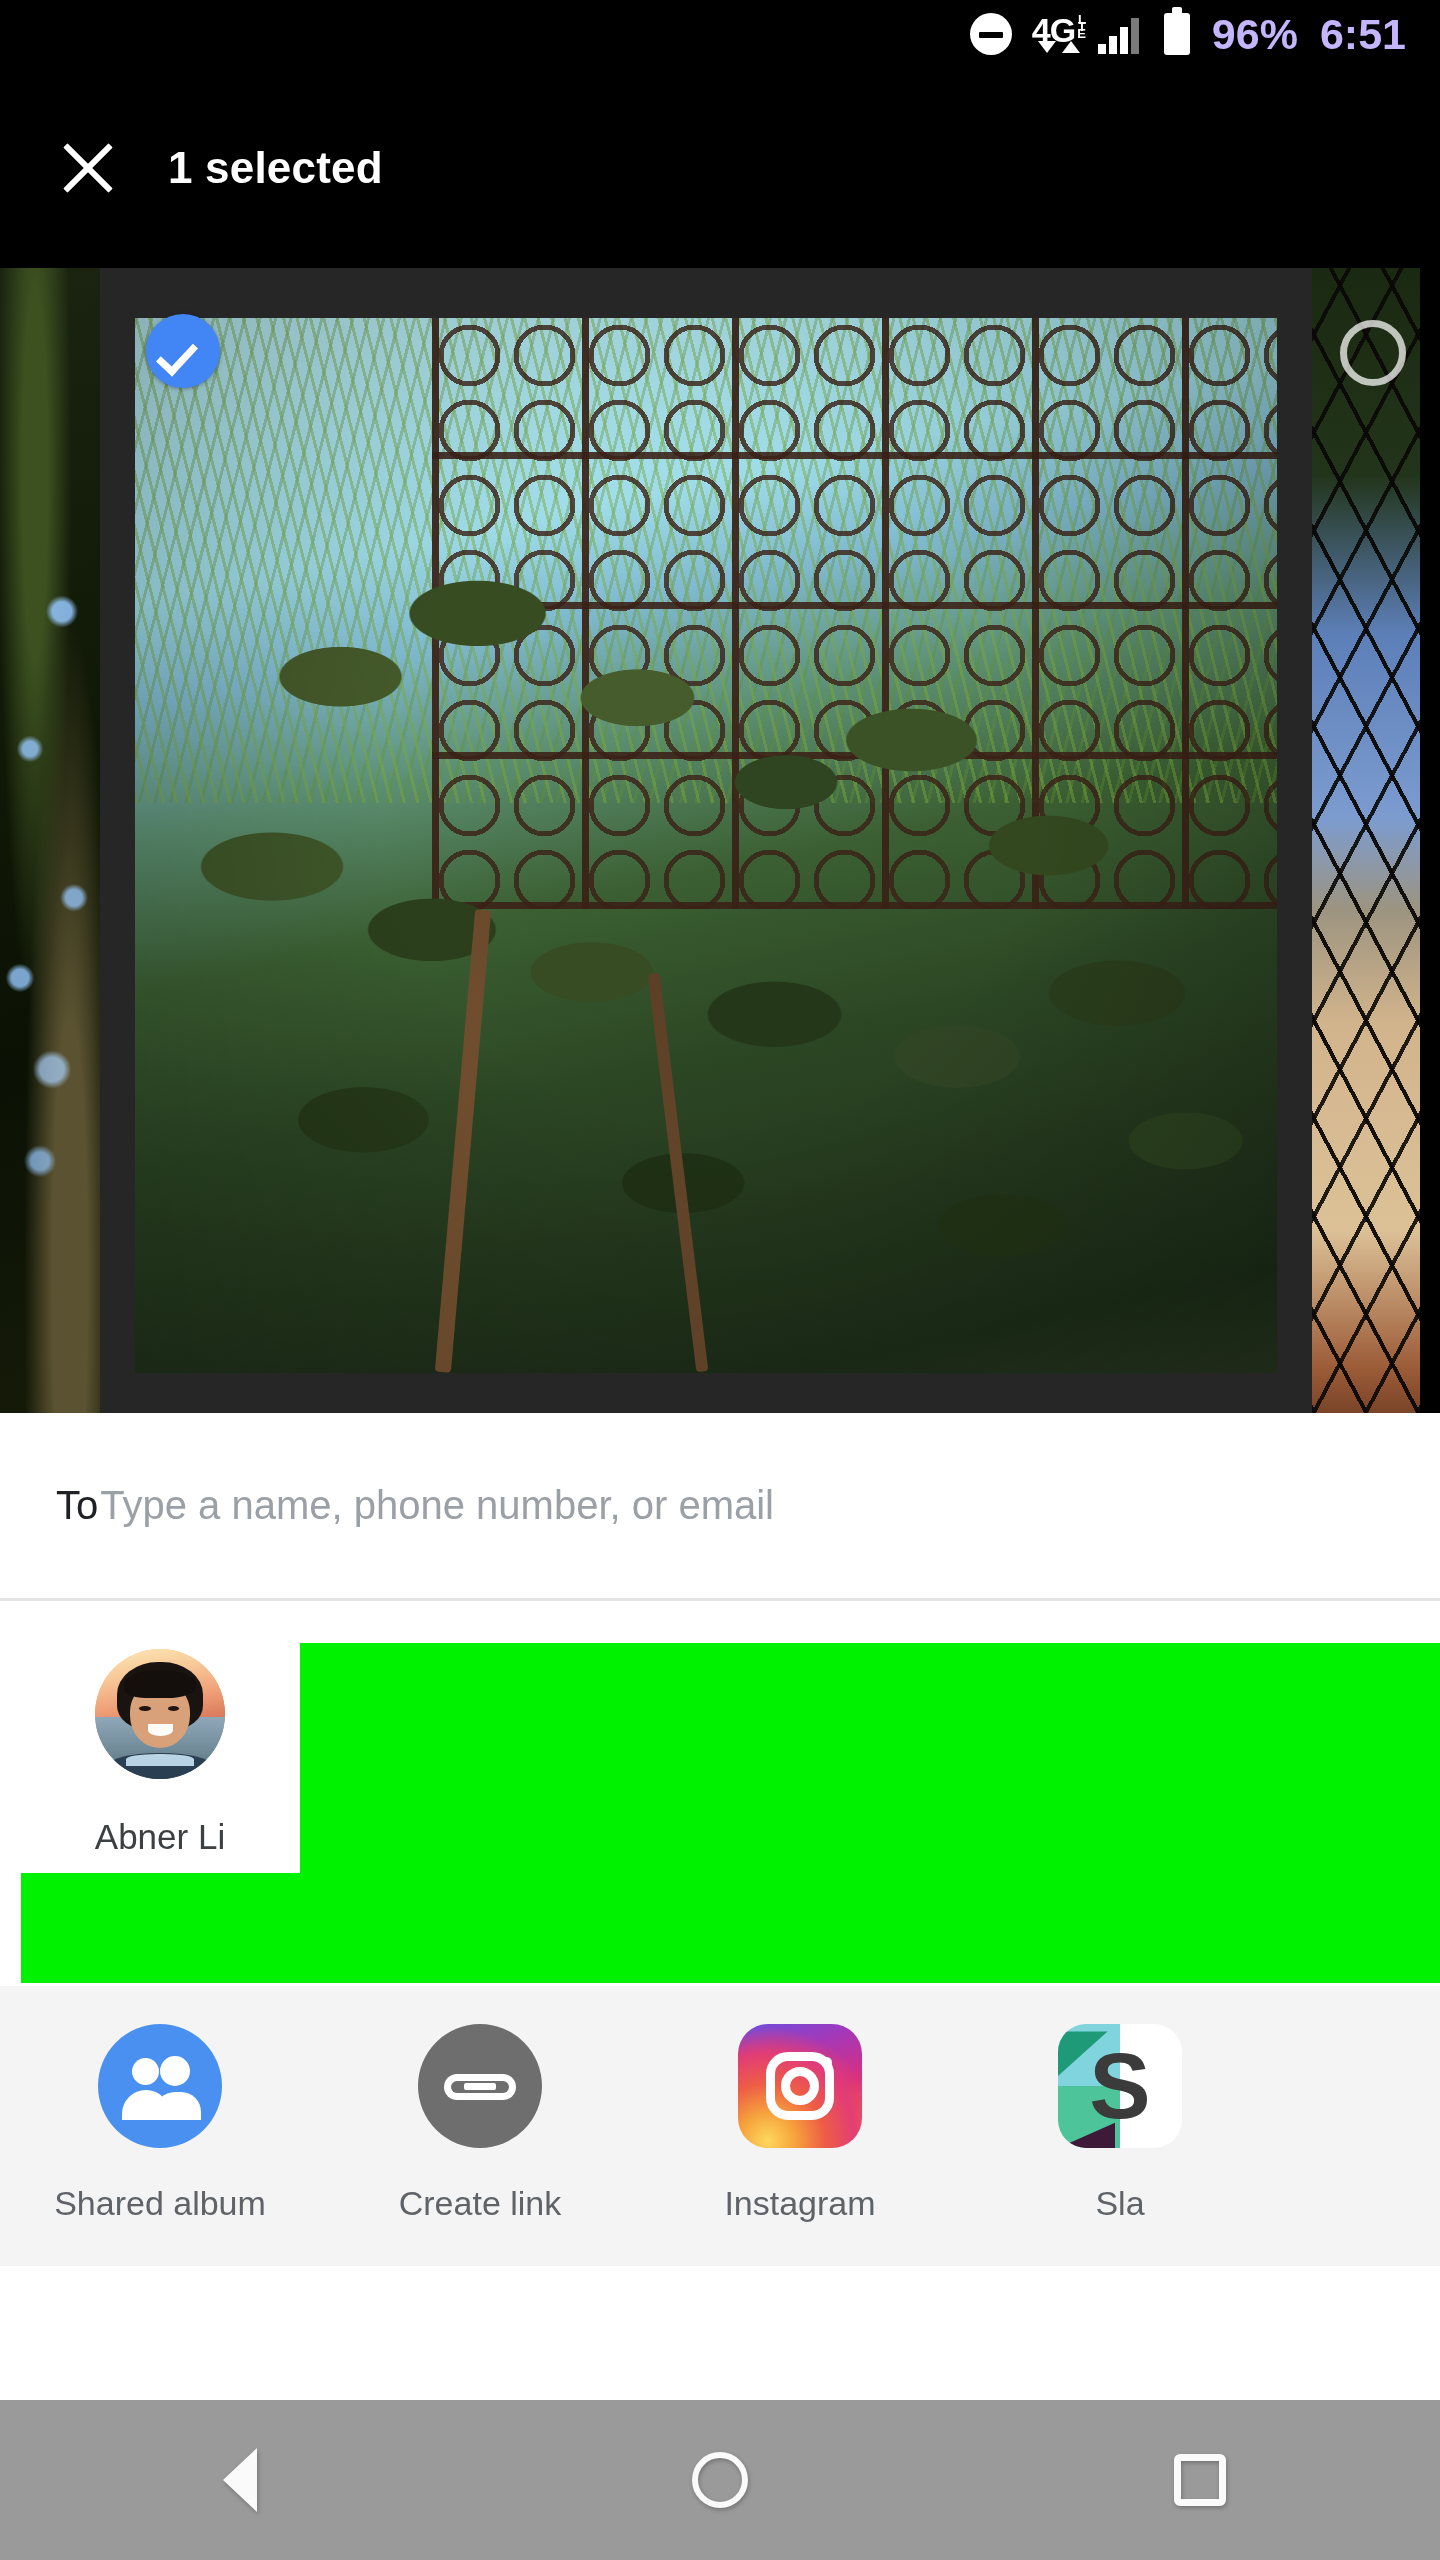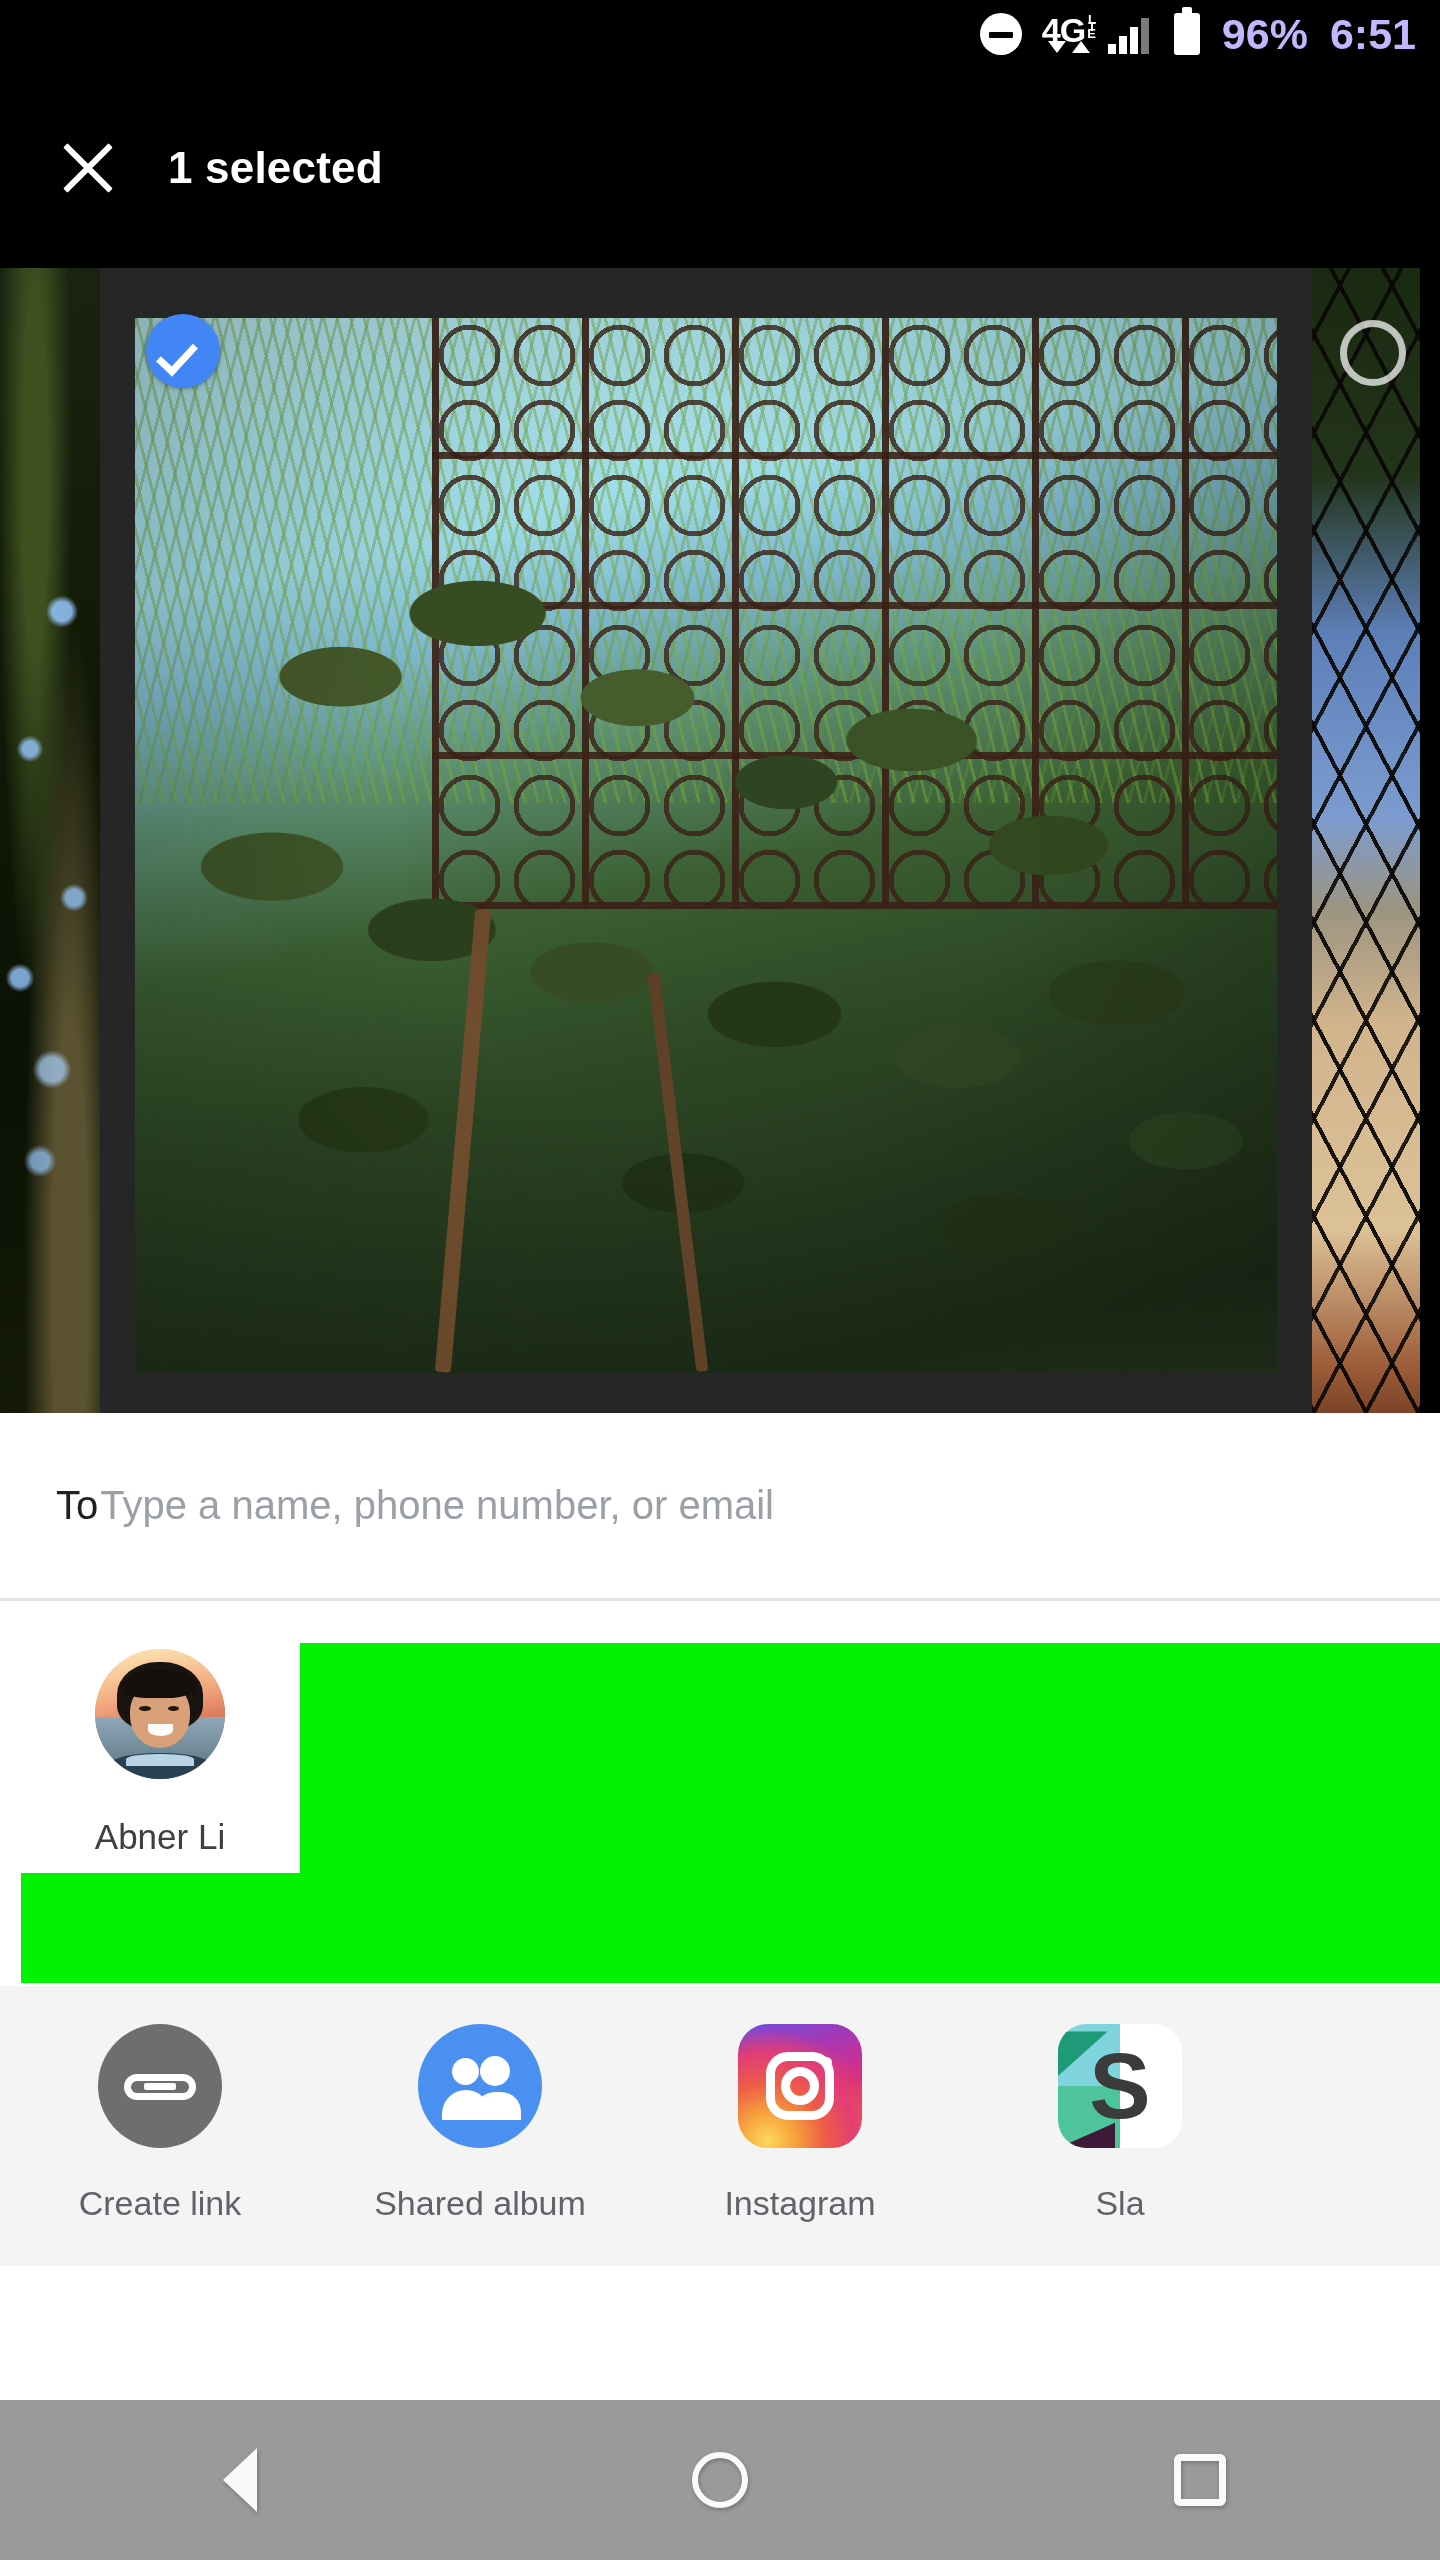--- a/index.html
+++ b/index.html
@@ -17,21 +17,21 @@
     width: 1440px; height: 2560px;
     background: #000;
     display: flex; flex-direction: column;
   }
 
   
   .statusbar {
     height: 68px; flex: 0 0 68px;
     background: #000;
     display: flex; align-items: center; justify-content: flex-end;
-    padding-right: 24px;
+    padding-right: 34px;
     box-sizing: border-box;
     text-align: right;
   }
   .sb-item { display: flex; align-items: center; margin-left: 24px; }
   .dnd-icon {
     width: 42px; height: 42px; border-radius: 50%;
     background: #fff; position: relative;
   }
   .dnd-icon::after {
     content: ""; position: absolute;
@@ -539,34 +539,34 @@
         </div>
         <div class="contact-name">Abner Li</div>
       </div>
       <div class="redact-top"></div>
       <div class="redact-bottom"></div>
     </div>
 
     <div class="approw">
 
       <div class="app">
-        <div class="app-icon ic-link">
-            <i></i>
-          </div>
-        <div class="app-label">Create link</div>
-      </div>
-
-      <div class="app">
         <div class="app-icon ic-people">
           <div class="h1"></div>
             <div class="h2"></div>
             <div class="b1"></div>
             <div class="b2"></div>
         </div>
         <div class="app-label">Shared album</div>
+      </div>
+
+      <div class="app">
+        <div class="app-icon ic-link">
+            <i></i>
+          </div>
+        <div class="app-label">Create link</div>
       </div>
 
 
       <div class="app">
         <div class="app-icon ic-insta">
           <div class="ring"></div>
             <div class="lens"></div>
             <div class="dot"></div>
         </div>
         <div class="app-label">Instagram</div>

